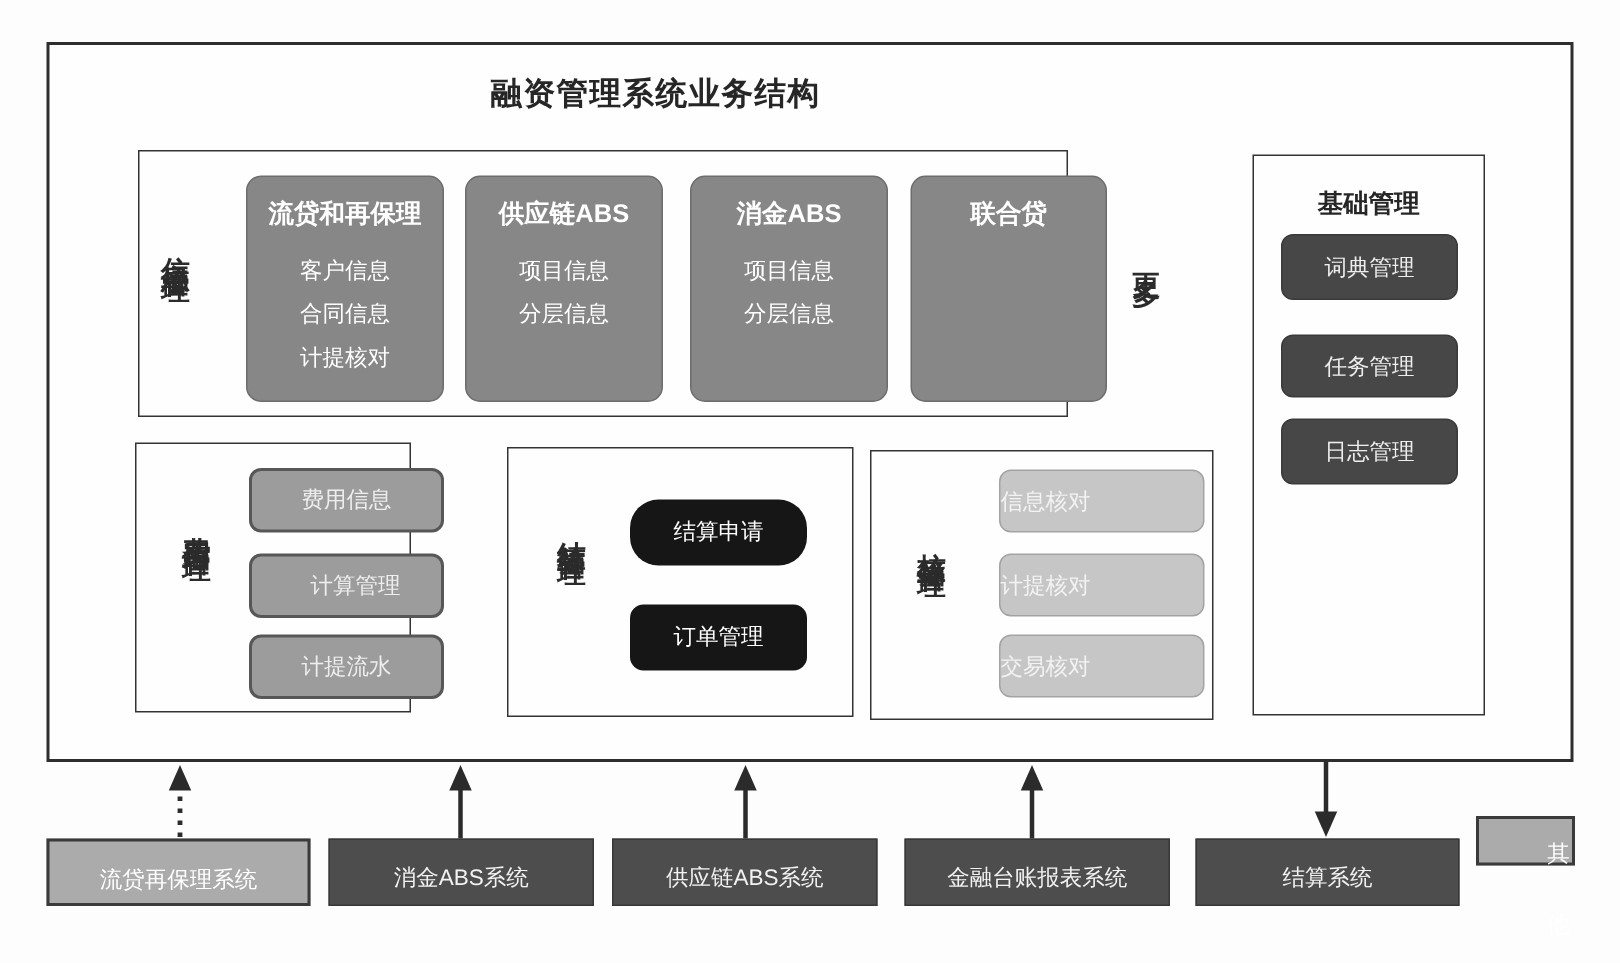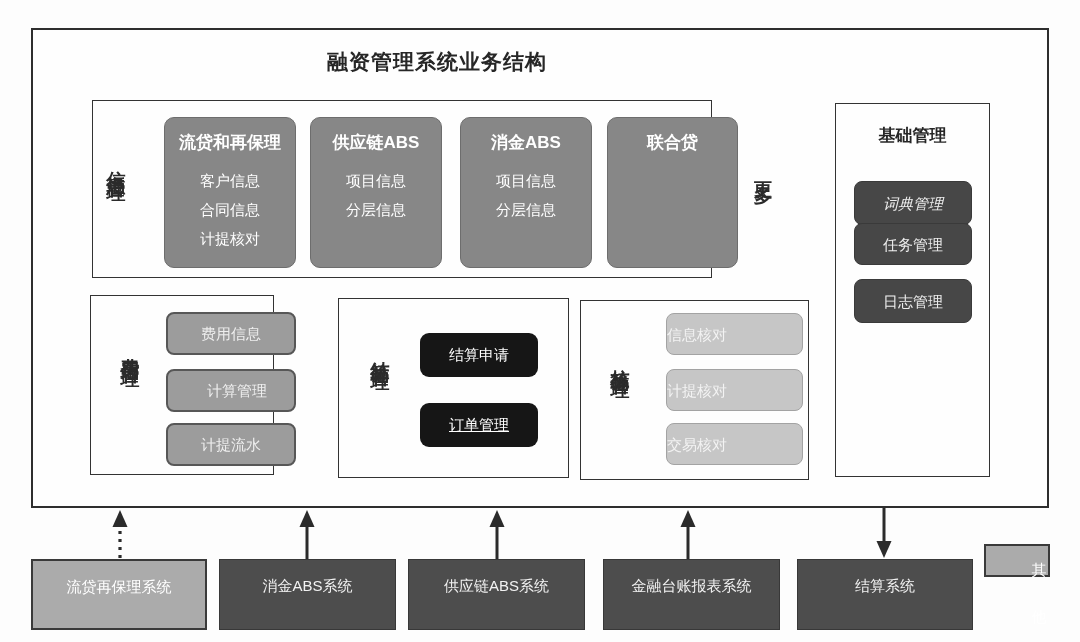--- a/index.html
+++ b/index.html
@@ -53,42 +53,42 @@
   .card-3{left:367px;}
   .card-4{left:514px;width:131px;}
   .card-title{margin-top:13px;font-size:17px;font-weight:bold;color:#ffffff;}
   .card-items{margin-top:12px;font-size:15px;color:#ffffff;line-height:29px;}
 
   
   .base-title{margin-top:20px;text-align:center;font-size:17px;font-weight:bold;color:#262626;}
   .pill{position:absolute;left:18px;width:118px;height:44px;border-radius:8px;
     text-align:center;line-height:43px;font-size:15px;}
   .pill-dark{background:var(--btn-dark);color:#ededed;border:1px solid #3a3a3a;}
-  .base-p1{top:77px;font-style:italic;} .base-p2{top:119px;height:42px;line-height:41px;} .base-p3{top:175px;}
+  .base-p1{top:52px;} .base-p2{top:119px;height:42px;line-height:41px;} .base-p3{top:175px;}
 
   
   .pill-fee{position:absolute;left:75px;width:130px;height:43px;border-radius:8px;
     background:var(--btn-fee);border:2px solid var(--btn-fee-border);
     color:#eeeeee;text-align:center;line-height:39px;font-size:15px;}
   .fee-p1{top:16px;} .fee-p2{top:73px;padding-left:12px;} .fee-p3{top:127px;}
 
   
   .pill-black{position:absolute;left:81px;width:118px;height:44px;border-radius:9px;
     background:var(--btn-black);color:#ffffff;text-align:center;line-height:44px;
     font-size:15px;font-weight:500;}
-  .settle-p1{top:34px;} .settle-p2{top:104px;text-decoration:underline;}
+  .settle-p1{top:34px;border-radius:19px;} .settle-p2{top:104px;}
 
   
   .pill-light{position:absolute;left:85px;width:137px;height:42px;border-radius:8px;
     background:var(--btn-light);border:1px solid var(--btn-light-border);
     color:#f3f3f3;text-align:left;line-height:41px;font-size:15px;}
   .check-p1{top:12px;} .check-p2{top:68px;} .check-p3{top:122px;}
 
   
-  .sysbox{position:absolute;top:559px;height:71px;text-align:center;line-height:51px;
+  .sysbox{position:absolute;top:559px;height:45px;text-align:center;line-height:51px;
     font-size:15px;}
   .sys-dark{background:var(--system-dark);color:#f2f2f2;border:1px solid #383838;}
   .sys-light{background:var(--system-light);color:#ffffff;border:2px solid #3a3a3a;}
   .sys-1{left:31px;width:176px;}
   .sys-2{left:219px;width:177px;}
   .sys-3{left:408px;width:177px;}
   .sys-4{left:603px;width:177px;}
   .sys-5{left:797px;width:176px;}
   .sys-6{left:984px;width:66px;height:33px;top:544px;line-height:47px;padding-left:44px;}
 

